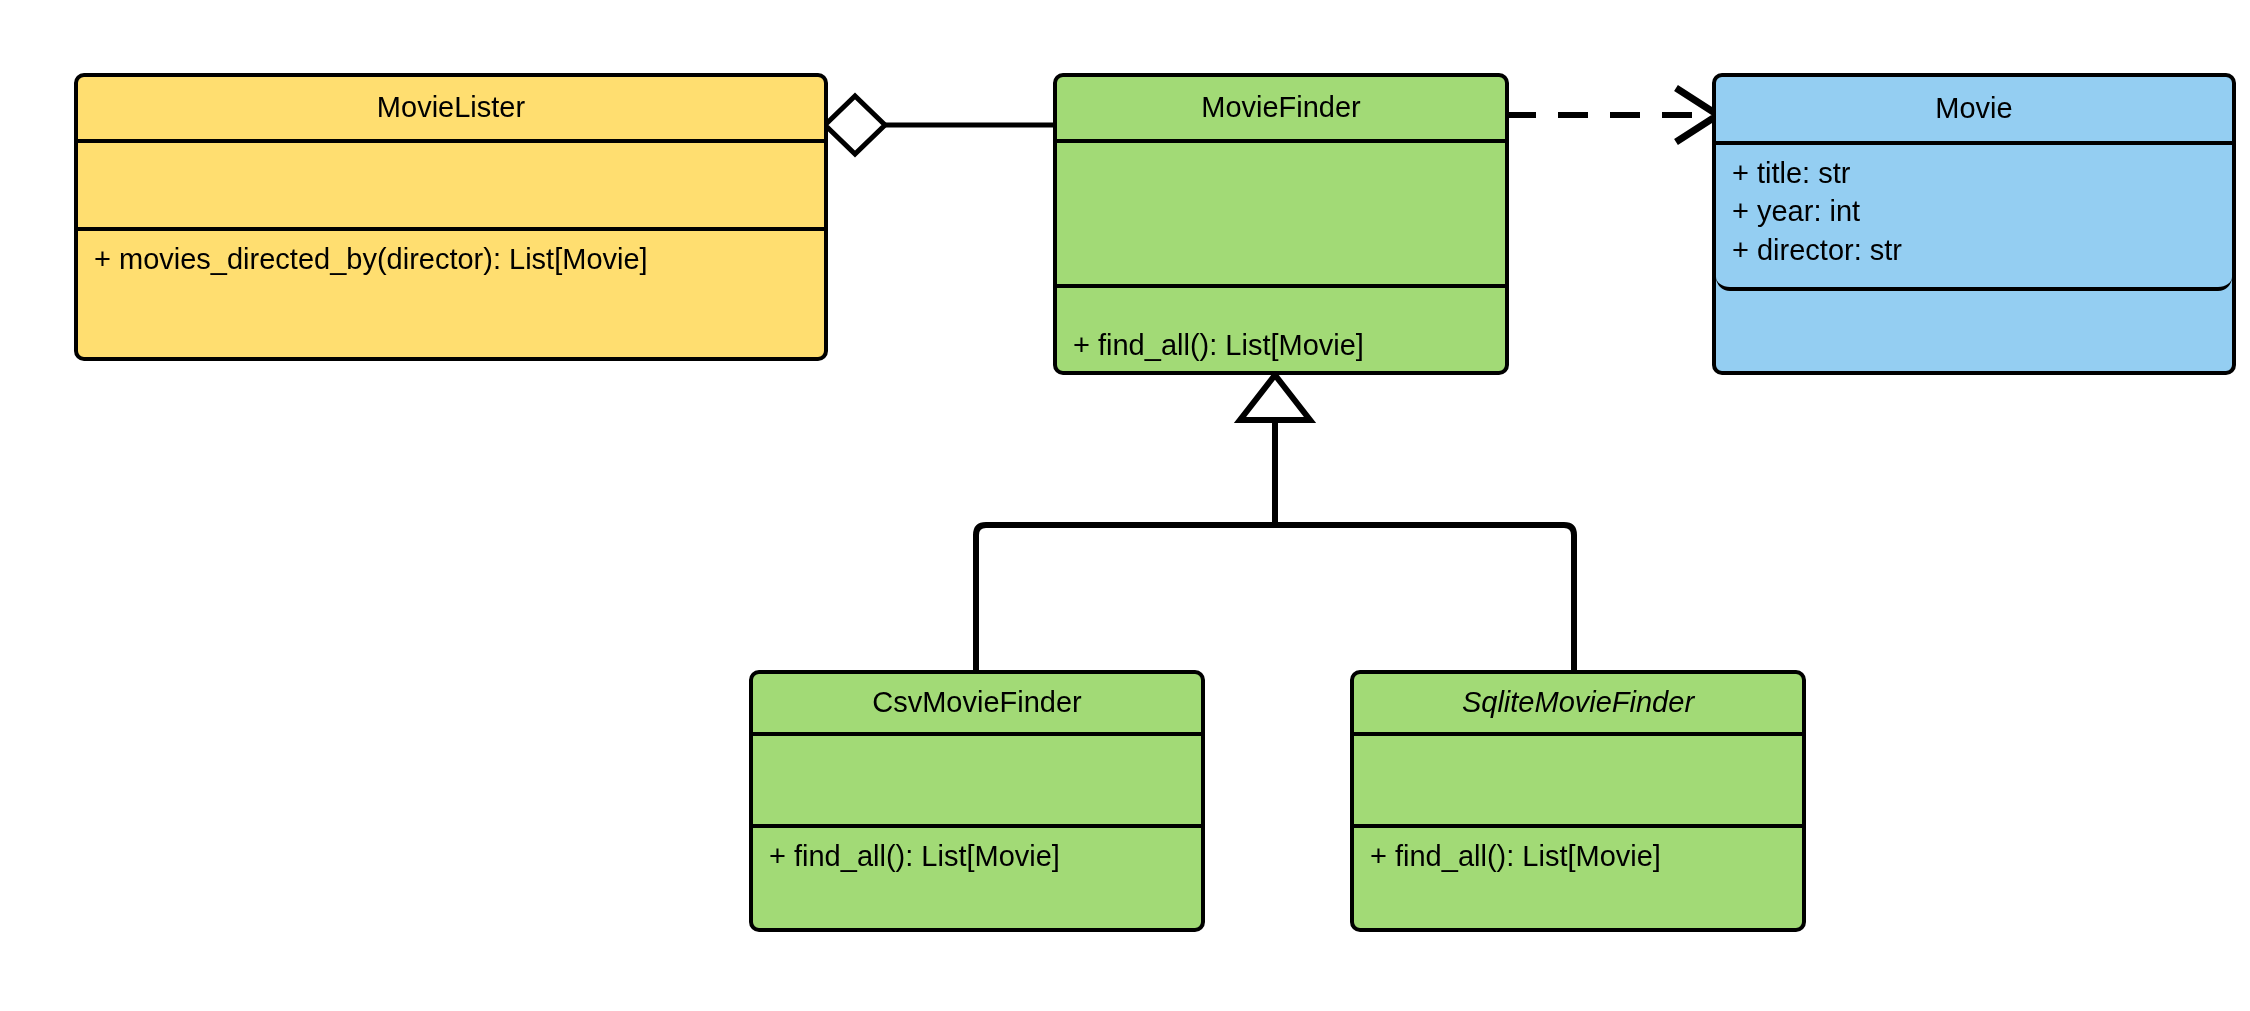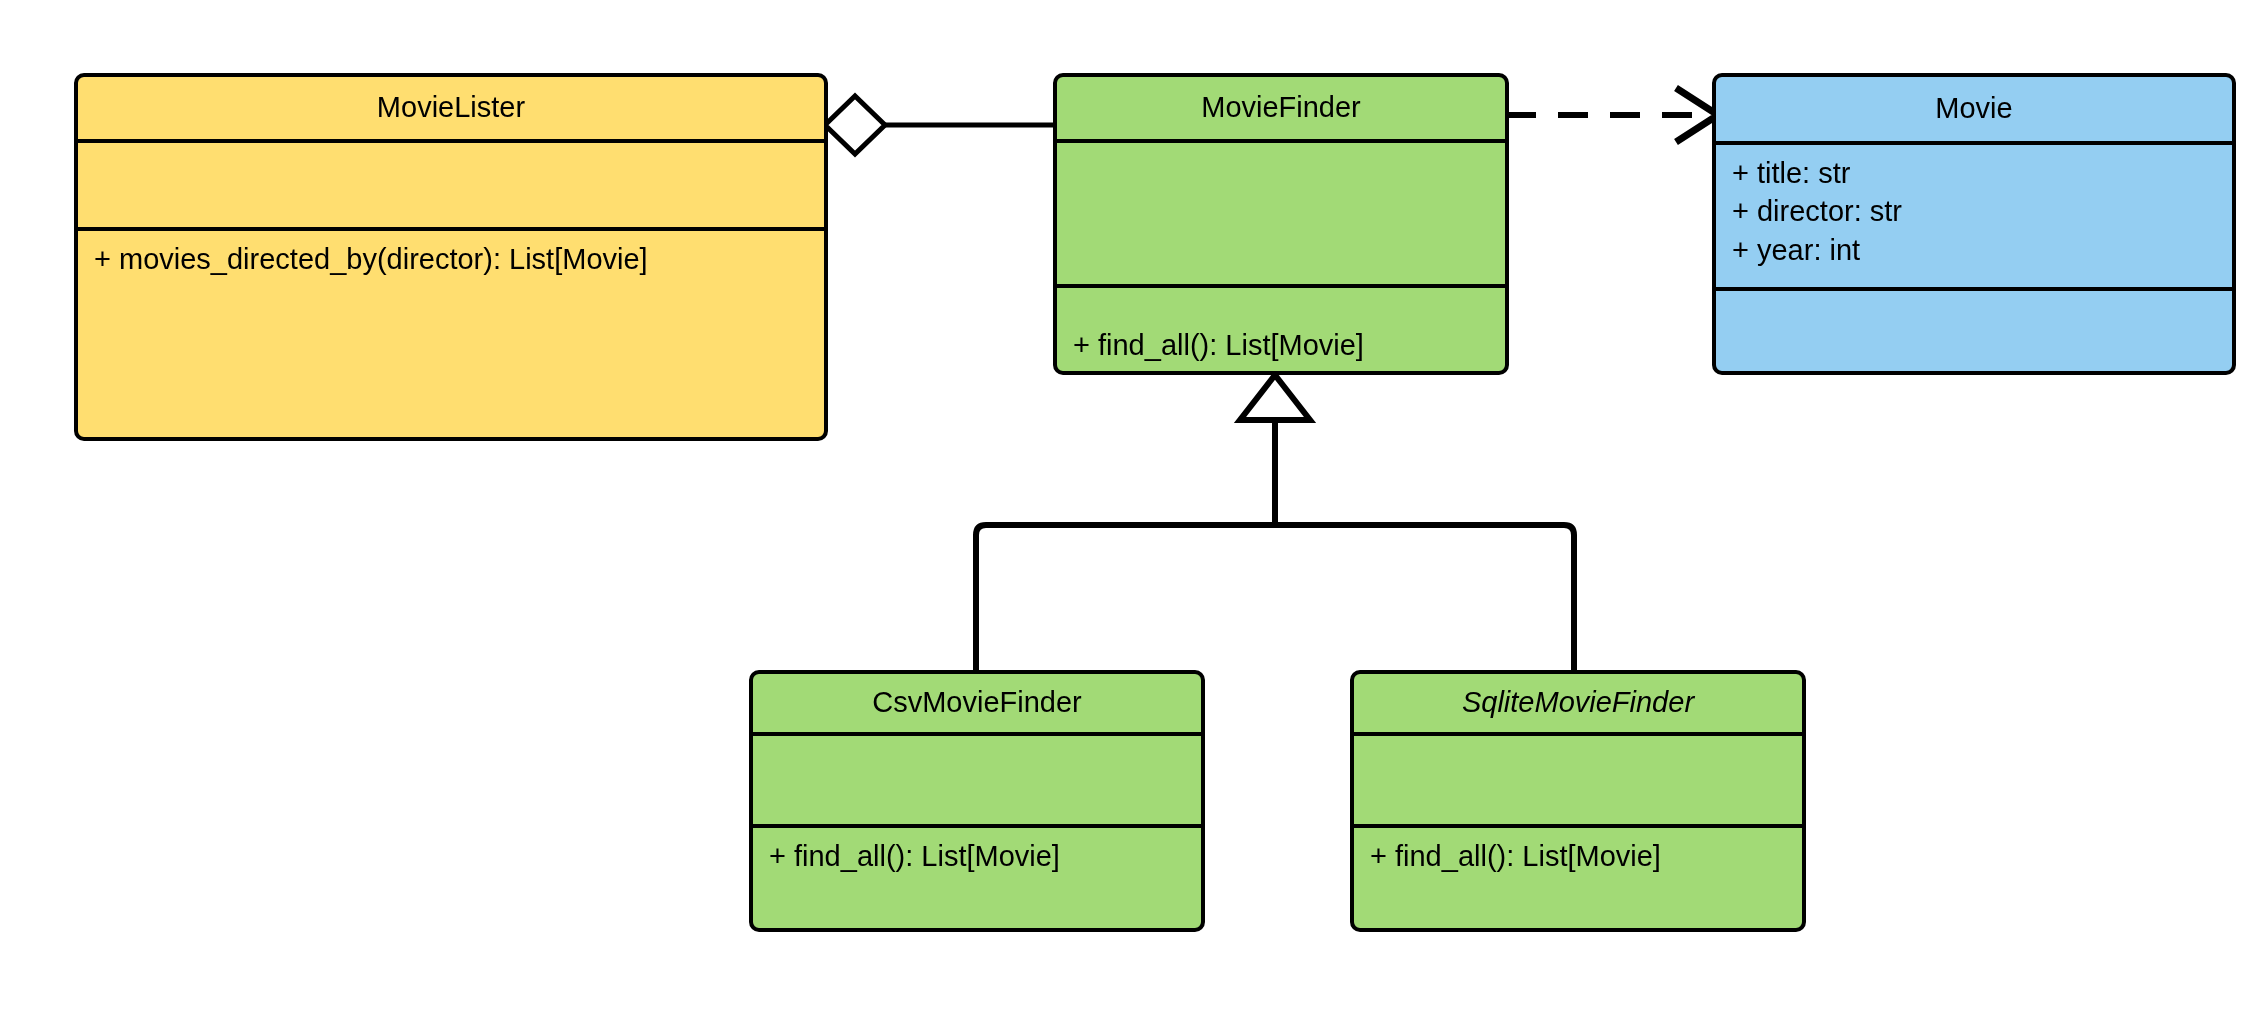--- a/index.html
+++ b/index.html
@@ -87,42 +87,42 @@
     </g>
 
     
     <g>
       <polygon points="1275,375 1310,420 1240,420" fill="#ffffff" stroke="#000000" stroke-width="6" stroke-linejoin="miter"></polygon>
       <line x1="1275" y1="420" x2="1275" y2="525" stroke="#000000" stroke-width="6"></line>
       <path d="M 976 670 L 976 535 Q 976 525 986 525 L 1564 525 Q 1574 525 1574 535 L 1574 670" fill="none" stroke="#000000" stroke-width="6" stroke-linecap="butt"></path>
     </g>
   </svg>
 
-  <div class="uml-class fill-yellow" style="left:74px; top:73px; width:754px; height:368px;">
+  <div class="uml-class fill-yellow" style="left:74px; top:73px; width:754px; height:288px;">
     <div class="cls-name" style="height:66px;">MovieLister</div>
     <div class="cls-attrs" style="height:88px;"></div>
     <div class="cls-methods" style="flex:1;">
       <span class="member">+ movies_directed_by(director): List[Movie]</span>
     </div>
   </div>
 
   <div class="uml-class fill-green" style="left:1053px; top:73px; width:456px; height:302px;gap:29px;">
     <div class="cls-name" style="height:66px;">MovieFinder</div>
     <div class="cls-attrs" style="height:116px;"></div>
     <div class="cls-methods" style="flex:1;">
       <span class="member">+ find_all(): List[Movie]</span>
     </div>
   </div>
 
   <div class="uml-class fill-blue" style="left:1712px; top:73px; width:524px; height:302px;">
     <div class="cls-name" style="height:68px;">Movie</div>
-    <div class="cls-attrs" style="height:146px;">
+    <div class="cls-attrs" style="height:146px;border-radius:14px;">
       <span class="member">+ title: str</span>
+      <span class="member">+ year: int</span>
       <span class="member">+ director: str</span>
-      <span class="member">+ year: int</span>
     </div>
     <div class="cls-methods" style="flex:1;"></div>
   </div>
 
   <div class="uml-class fill-green" style="left:749px; top:670px; width:456px; height:262px;">
     <div class="cls-name" style="height:62px;">CsvMovieFinder</div>
     <div class="cls-attrs" style="height:92px;"></div>
     <div class="cls-methods" style="flex:1;">
       <span class="member">+ find_all(): List[Movie]</span>
     </div>

